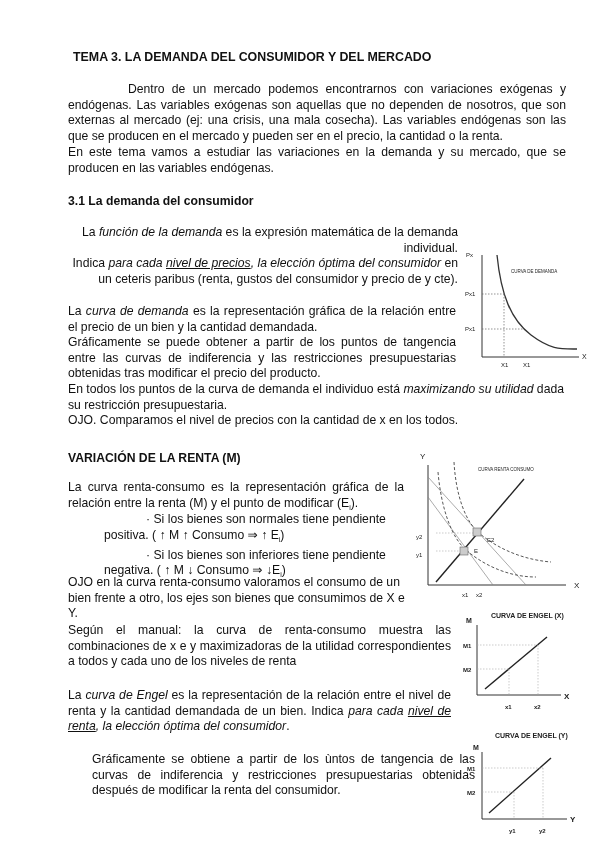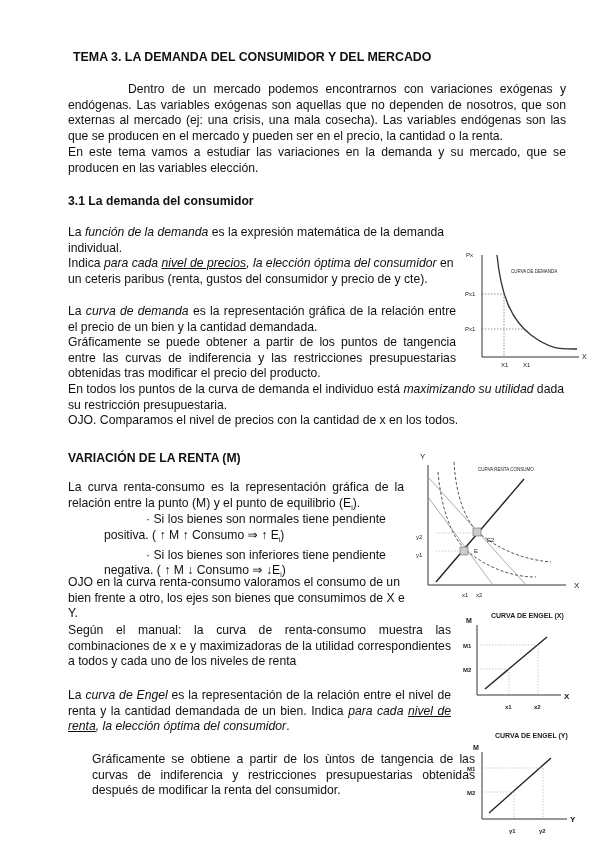--- a/index.html
+++ b/index.html
@@ -20,25 +20,25 @@
   .indent2 { padding-left: 36px; }
 </style>
 </head>
 <body>
 
 <div class="page">
 
   <div class="h-title">TEMA 3.  LA DEMANDA DEL CONSUMIDOR Y DEL MERCADO</div>
 
   <div class="txt j" style="left:57px; top:82px; width:498px; text-indent:60px;"><span>Dentro de un mercado podemos encontrarnos con variaciones exógenas y endógenas. Las variables </span><b>exógenas</b><span> son aquellas que no dependen de nosotros, que son externas al mercado (ej: una crisis, una mala cosecha). Las variables </span><b>endógenas</b><span> son las que se producen en el mercado y pueden ser en el precio, la cantidad o la renta.</span></div>
-  <div class="txt j" style="left:57px; top:145px; width:498px;">En este tema vamos a estudiar las variaciones en la demanda y su mercado, que se producen en las variables elección.</div>
+  <div class="txt j" style="left:57px; top:145px; width:498px;">En este tema vamos a estudiar las variaciones en la demanda y su mercado, que se producen en las variables endógenas.</div>
 
   <div class="h-sec" style="left:57px; top:194px;">3.1 La demanda del consumidor</div>
 
-  <div class="txt" style="left:57px; top:225px; width:390px;"><span>La </span><b class="i">función de la demanda</b><span> es la expresión matemática de la demanda individual.</span><br><span>Indica </span><i>para cada </i><i class="u">nivel de precios</i><i>, la elección óptima del consumidor</i><span> en un ceteris paribus (renta, gustos del consumidor y precio de y cte).</span></div>
+  <div class="txt" style="left:57px; top:225px; width:390px;text-align:right;"><span>La </span><b class="i">función de la demanda</b><span> es la expresión matemática de la demanda individual.</span><br><span>Indica </span><i>para cada </i><i class="u">nivel de precios</i><i>, la elección óptima del consumidor</i><span> en un ceteris paribus (renta, gustos del consumidor y precio de y cte).</span></div>
 
   <div class="txt j" style="left:57px; top:304px; width:388px;"><span>La </span><b class="i">curva de demanda</b><span> es la representación gráfica de la relación entre el precio de un bien y la cantidad demandada.</span><br><span>Gráficamente se puede obtener a partir de los puntos de tangencia entre las curvas de indiferencia y las restricciones presupuestarias obtenidas tras modificar el precio del producto.</span></div>
   <div class="txt" style="left:57px; top:382px; width:500px;"><span>En todos los puntos de la curva de demanda el individuo está </span><i>maximizando su utilidad</i><span> dada su restricción presupuestaria.</span><br><span>OJO. Comparamos el nivel de precios con la cantidad de x en los todos.</span></div>
 
   <div class="fig" style="left:450px; top:245px;">
     <svg width="140" height="130" viewBox="0 0 140 130">
       <line x1="21" y1="10" x2="21" y2="112" stroke="#333" stroke-width="1"></line>
       <line x1="21" y1="112" x2="118" y2="112" stroke="#333" stroke-width="1"></line>
       <path d="M36 10 C 40 50, 50 75, 70 90 S 100 104, 116 104" fill="none" stroke="#333" stroke-width="1.3"></path>
       <line x1="21" y1="49" x2="43" y2="49" stroke="#666" stroke-dasharray="1.5,1.5" stroke-width="0.7"></line>
@@ -49,21 +49,21 @@
       <text x="4" y="51" font-size="6">Px1</text>
       <text x="4" y="86" font-size="6">Px1</text>
       <text x="40" y="122" font-size="6">X1</text>
       <text x="62" y="122" font-size="6">X1</text>
       <text x="121" y="114" font-size="7">X</text>
     </svg>
   </div>
 
   <div class="h-sec" style="left:57px; top:451px;">VARIACIÓN DE LA RENTA (M)</div>
 
-  <div class="txt j" style="left:57px; top:480px; width:336px;"><span>La </span><b>curva renta-consumo</b><span> es la representación gráfica de la relación entre la punto (M) y el punto de equilibrio (E</span><sub style="font-size:7px">i</sub><span>).</span></div>
+  <div class="txt j" style="left:57px; top:480px; width:336px;"><span>La </span><b>curva renta-consumo</b><span> es la representación gráfica de la relación entre la renta (M) y el punto de modificar (E</span><sub style="font-size:7px">i</sub><span>).</span></div>
 
   <div class="txt" style="left:57px; top:512px; width:336px;">
     <span class="line" style="padding-left:78px; text-align:justify;"><span>· Si los bienes son normales tiene pendiente</span></span>
     <span class="line indent2"><span>positiva. ( ↑ M ↑ Consumo ⇒  ↑ E</span><sub style="font-size:7px">i</sub><span>)</span></span>
     <span class="line" style="padding-left:78px;"><span>· Si los bienes son inferiores tiene pendiente</span></span>
     <span class="line indent2"><span>negativa. ( ↑ M ↓ Consumo ⇒ ↓E</span><sub style="font-size:7px">i</sub><span>)</span></span>
   </div>
 
   <div class="txt" style="left:57px; top:575px; width:340px;">OJO en la curva renta-consumo valoramos el consumo de un bien frente a otro, los ejes son bienes que consumimos de X e Y.</div>
   <div class="txt j" style="left:57px; top:623px; width:383px;">Según el manual: la curva de renta-consumo muestra las combinaciones de x e y maximizadoras de la utilidad correspondientes a todos y cada uno de los niveles de renta</div>

